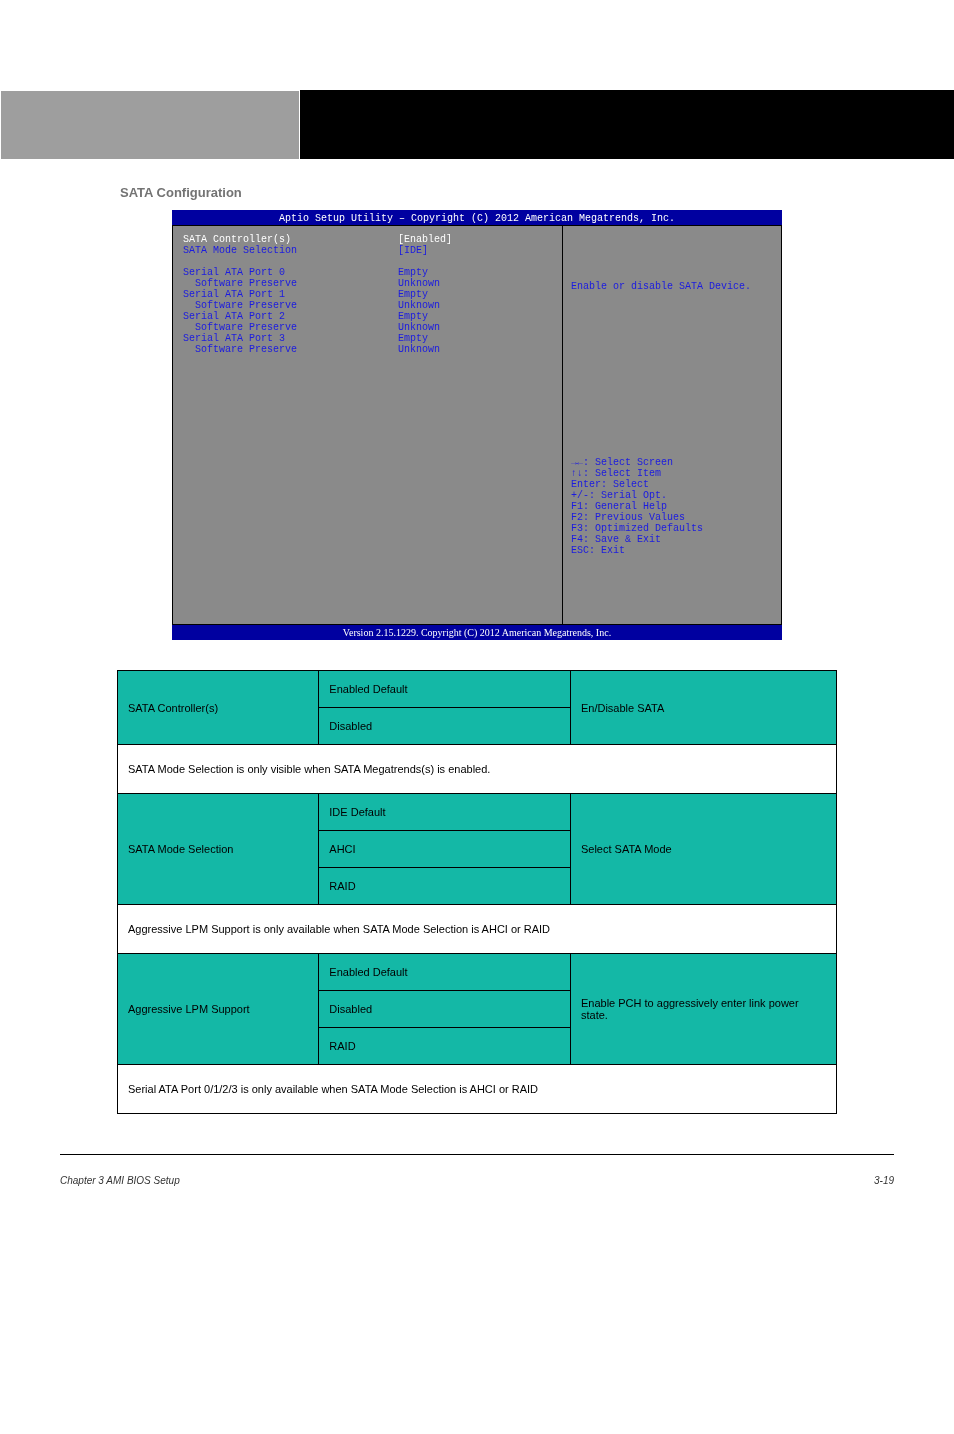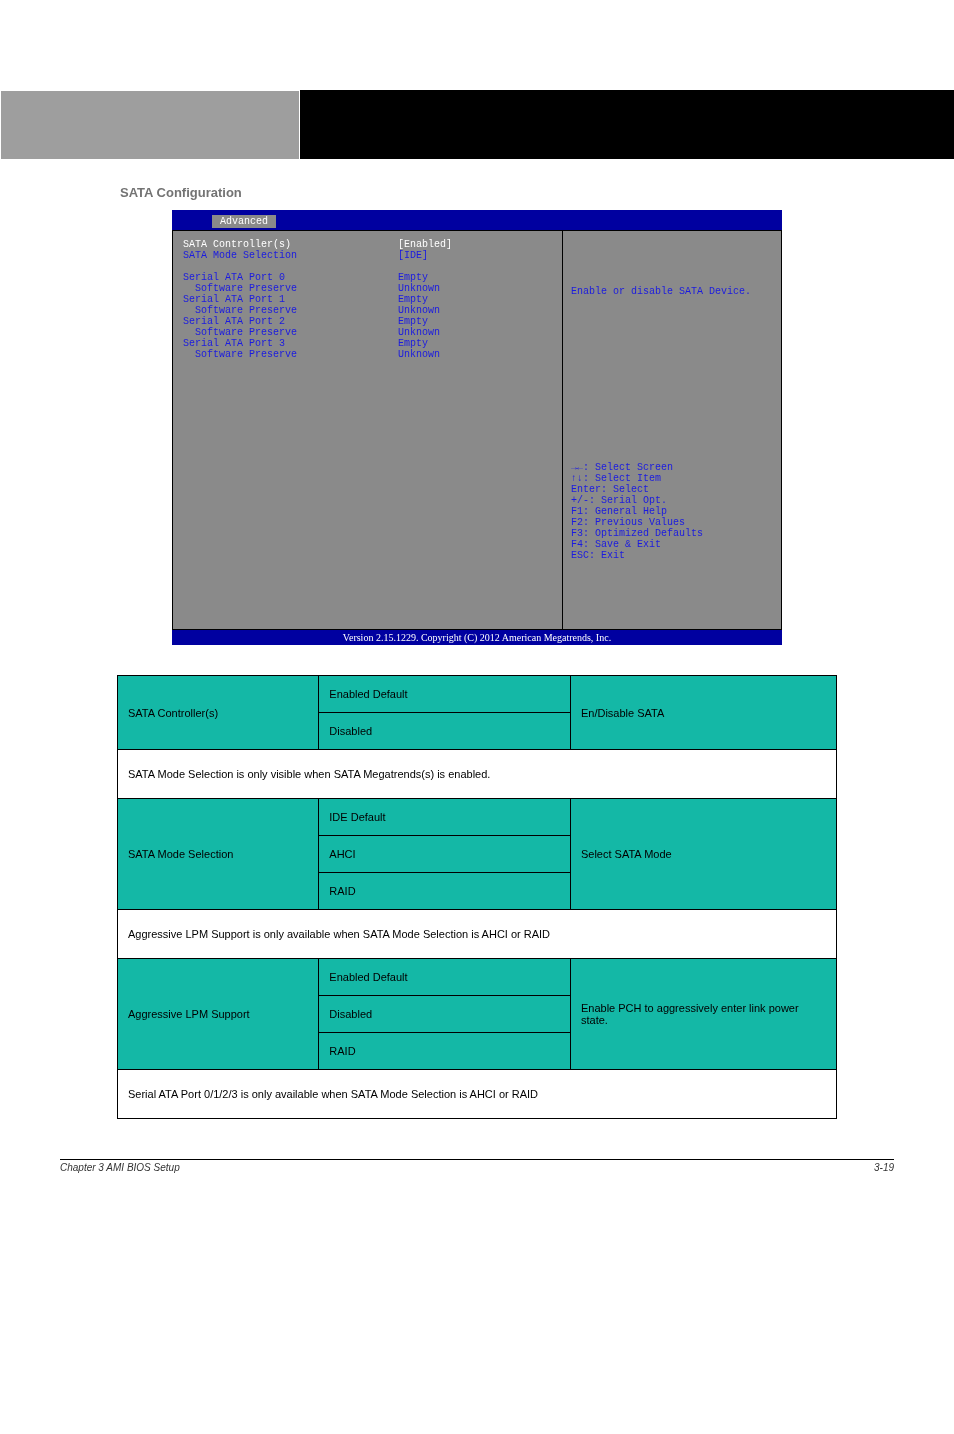--- a/index.html
+++ b/index.html
@@ -142,42 +142,40 @@
     padding: 18px 10px;
   }
 
   .page-footer {
     border-top: 1px solid #000;
     margin: 40px 60px 0 60px;
     display: flex;
     justify-content: space-between;
     font-size: 10px;
     font-style: italic;
-    padding-top: 2px;
+    padding-top: 20px;
     color: #333;
   }
 </style>
 </head>
 <body>
 
 <div class="top-header">
   <div class="top-left">
       <span></span>
     </div>
   <div class="top-right">
       <span></span>
     </div>
 </div>
 
 <div class="bios-section-title">SATA Configuration</div>
 
 <div class="bios-wrap">
-  <div class="bios-tabs">
-    <span class="bios-tab">Advanced</span>
-  </div>
+  <div class="bios-top">Aptio Setup Utility – Copyright (C) 2012 American Megatrends, Inc.</div>
   <div class="bios-body">
     <div class="bios-left">
       <div class="bios-row white">
         <span class="bios-label">SATA Controller(s)</span>
         <span class="bios-value">[Enabled]</span>
       </div>
       <div class="bios-row">
         <span class="bios-label">SATA Mode Selection</span>
         <span class="bios-value">[IDE]</span>
       </div>

